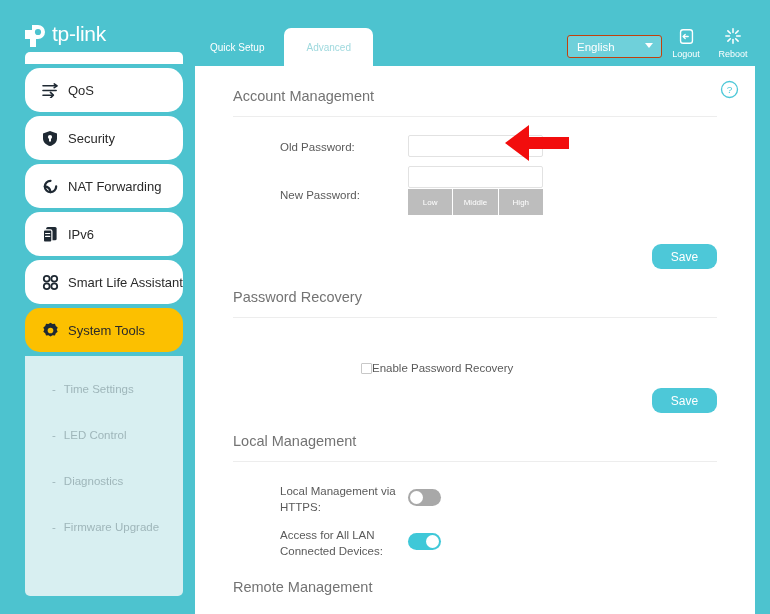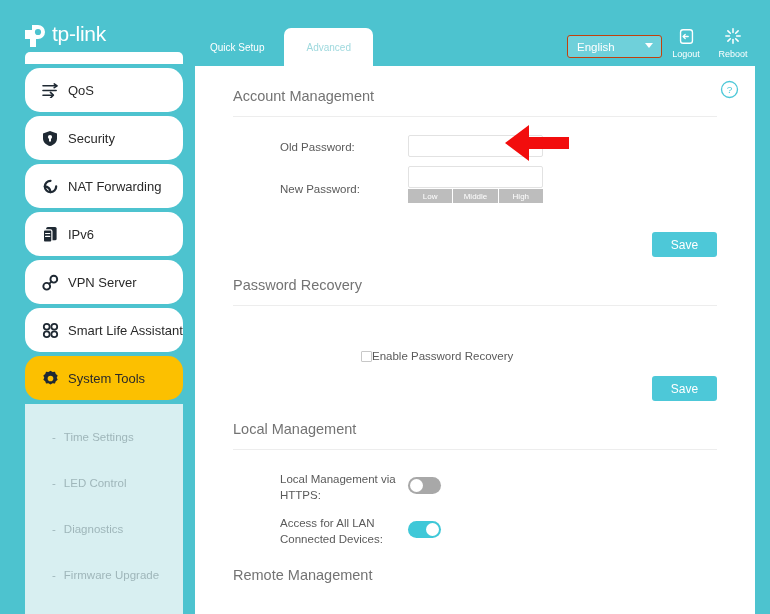--- a/index.html
+++ b/index.html
@@ -68,27 +68,27 @@
   }
   .content-inner { padding: 22px 38px 0 38px; position: relative; }
 
   .section-title { font-size: 14.5px; color: #737373; padding-bottom: 12px; }
   .section-rule { border-bottom: 1px solid #ededed; margin-bottom: 18px; }
 
   .frow { display: flex; align-items: center; margin-bottom: 9px; margin-left: 47px; }
   .flabel { width: 128px; flex: 0 0 128px; font-size: 11.5px; color: #5a5a5a; line-height: 1.35; padding-top: 4px; }
   .finput { width: 135px; height: 22px; border: 1px solid #e2e2e2; border-radius: 2px; background: #fff; }
 
-  .pwbar { width: 135px; height: 14px; display: flex; margin: 1px 0 6px 0; }
+  .pwbar { width: 135px; height: 26px; display: flex; margin: 1px 0 6px 0; }
   .pwseg { flex: 1; background: #bdbdbd; color: #ffffff; font-size: 8px;
            display: flex; align-items: center; justify-content: center; border-right: 1px solid #ffffff; }
   .pwseg:last-child { border-right: none; }
 
   .btn-save {
-    background: #4dc8d8; color: #ffffff; font-size: 12px; border: none; border-radius: 3px;
+    background: #4dc8d8; color: #ffffff; font-size: 12px; border: none; border-radius: 9px;
     width: 65px; height: 25px; cursor: pointer; display: block; margin-left: auto;
   }
   .save-wrap { padding: 14px 0 20px 0; }
 
   .cb-row { display: flex; align-items: center; padding: 26px 0 0 128px; }
   .cbox { width: 11px; height: 11px; border: 1px solid #c8c8c8; background: #fff; border-radius: 1px; cursor: pointer; }
   .cb-text { font-size: 11.5px; color: #5a5a5a; }
 
   .toggle { width: 33px; height: 17px; border-radius: 9px; position: relative; cursor: pointer; flex: 0 0 33px; }
   .toggle.off { background: #a8a8a8; }
@@ -208,30 +208,20 @@
             <rect x="1" y="4" width="9" height="13" rx="1.6" fill="#1f2933" stroke="#ffffff" stroke-width="1.3"></rect>
             <g stroke="#ffffff" stroke-width="1.2" stroke-linecap="round">
               <line x1="3.3" y1="8" x2="7.7" y2="8"></line>
                 <line x1="3.3" y1="11" x2="7.7" y2="11"></line>
             </g>
           </svg>
         </span>
         <span class="mi-label">IPv6</span>
       </div>
 
-      <div class="menu-item">
-        <span class="mi-icon">
-          <svg width="17" height="17" viewBox="0 0 18 18">
-            <circle cx="12.5" cy="5.5" r="3.6" fill="none" stroke="#1f2933" stroke-width="2"></circle>
-            <circle cx="5" cy="13" r="3.6" fill="none" stroke="#1f2933" stroke-width="2"></circle>
-            <line x1="7.6" y1="10.4" x2="9.9" y2="8.1" stroke="#1f2933" stroke-width="2" stroke-linecap="round"></line>
-          </svg>
-        </span>
-        <span class="mi-label">VPN Server</span>
-      </div>
 
       <div class="menu-item">
         <span class="mi-icon">
           <svg width="17" height="17" viewBox="0 0 18 18">
             <g fill="none" stroke="#1f2933" stroke-width="1.9">
               <circle cx="5" cy="5" r="3.1"></circle>
                 <circle cx="13" cy="5" r="3.1"></circle>
               <circle cx="5" cy="13" r="3.1"></circle>
                 <circle cx="13" cy="13" r="3.1"></circle>
             </g>

